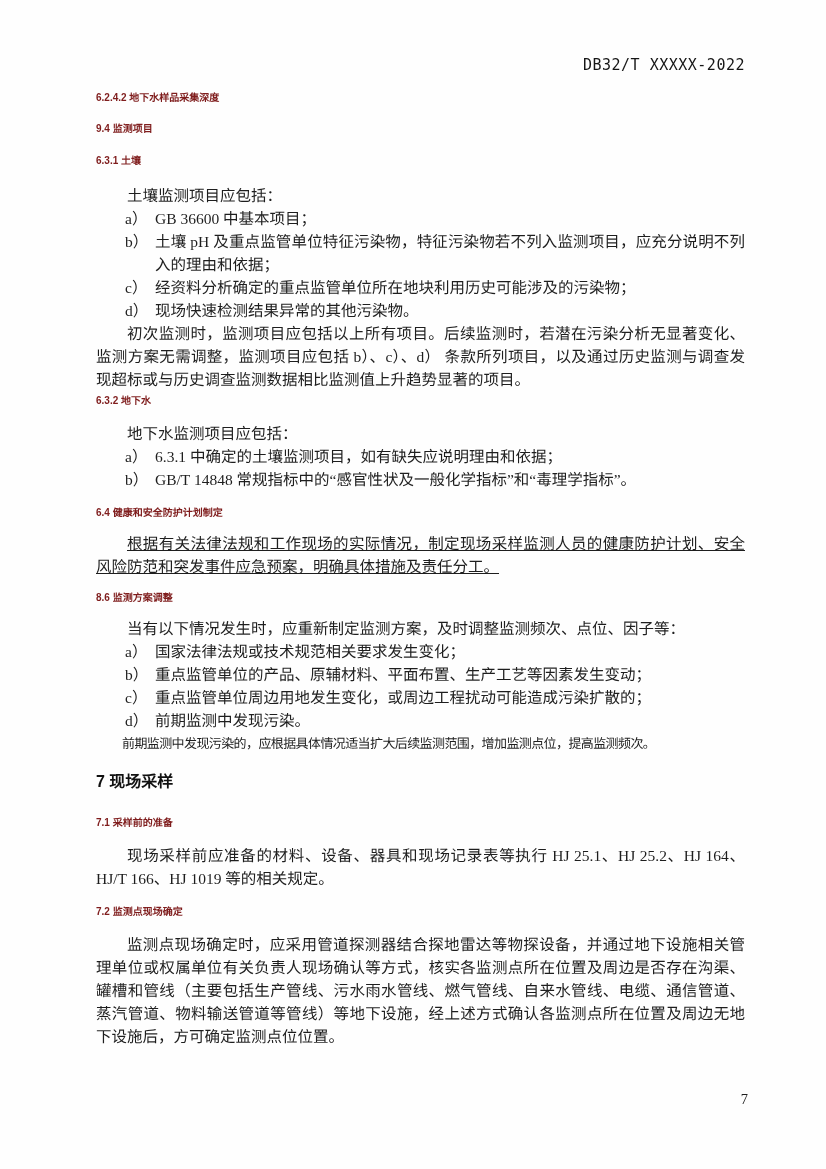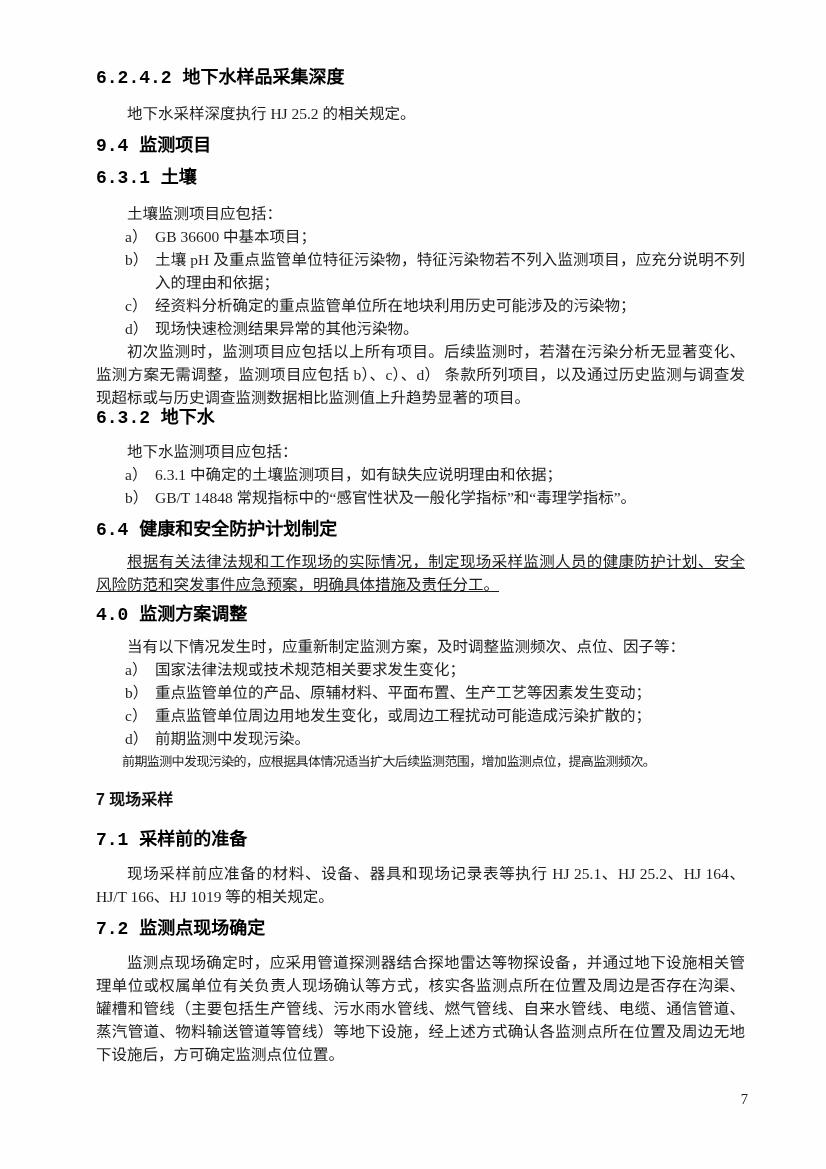--- a/index.html
+++ b/index.html
@@ -19,24 +19,24 @@
   .running-head {
     text-align: right;
     font-family: "DejaVu Sans Mono", monospace;
     font-size: 15px;
     letter-spacing: 0.5px;
     color: #161616;
     height: 19px;
     line-height: 19px;
   }
   .h-sub {
-    font-family: Liberation Mono, monospace;
+    font-family: Liberation Sans, sans-serif;
     font-weight: bold;
-    font-size: 18px;
-    color: #000000;
+    font-size: 10px;
+    color: #7f1d1d;
     height: 19px;
     line-height: 19px;
   }
   .h-chapter {
     font-family: "Liberation Sans", sans-serif;
     font-weight: bold;
     font-size: 16px;
     color: #111111;
     height: 19px;
     line-height: 19px;
@@ -76,23 +76,23 @@
     font-family: "Liberation Serif", serif;
     font-size: 14.5px;
     color: #1e1e1e;
   }
 </style>
 </head>
 <body>
 
 <div class="page">
 
+  <div class="running-head">DB32/T XXXXX-2022</div>
 
   <div class="h-sub mt-h1">6.2.4.2 地下水样品采集深度</div>
-  <p class="para mt-p1">地下水采样深度执行 HJ 25.2 的相关规定。</p>
 
   <div class="h-sub mt-h63">9.4 监测项目</div>
 
   <div class="h-sub mt-h631">6.3.1 土壤</div>
   <p class="para mt-i631">土壤监测项目应包括：</p>
   <div class="list mt-p631">
     <div class="list-item">
       <span class="marker">a）</span>
       <span class="itext">GB 36600 中基本项目；</span>
     </div>
@@ -120,21 +120,21 @@
     </div>
     <div class="list-item">
       <span class="marker">b）</span>
       <span class="itext">GB/T 14848 常规指标中的“感官性状及一般化学指标”和“毒理学指标”。</span>
     </div>
   </div>
 
   <div class="h-sub mt-h64">6.4 健康和安全防护计划制定</div>
   <p class="para mt-p64">根据有关法律法规和工作现场的实际情况，制定现场采样监测人员的健康防护计划、安全风险防范和突发事件应急预案，明确具体措施及责任分工。</p>
 
-  <div class="h-sub mt-h65">4.0 监测方案调整</div>
+  <div class="h-sub mt-h65">8.6 监测方案调整</div>
   <p class="para mt-i65">当有以下情况发生时，应重新制定监测方案，及时调整监测频次、点位、因子等：</p>
   <div class="list">
     <div class="list-item">
       <span class="marker">a）</span>
       <span class="itext">国家法律法规或技术规范相关要求发生变化；</span>
     </div>
     <div class="list-item">
       <span class="marker">b）</span>
       <span class="itext">重点监管单位的产品、原辅材料、平面布置、生产工艺等因素发生变动；</span>
     </div>

